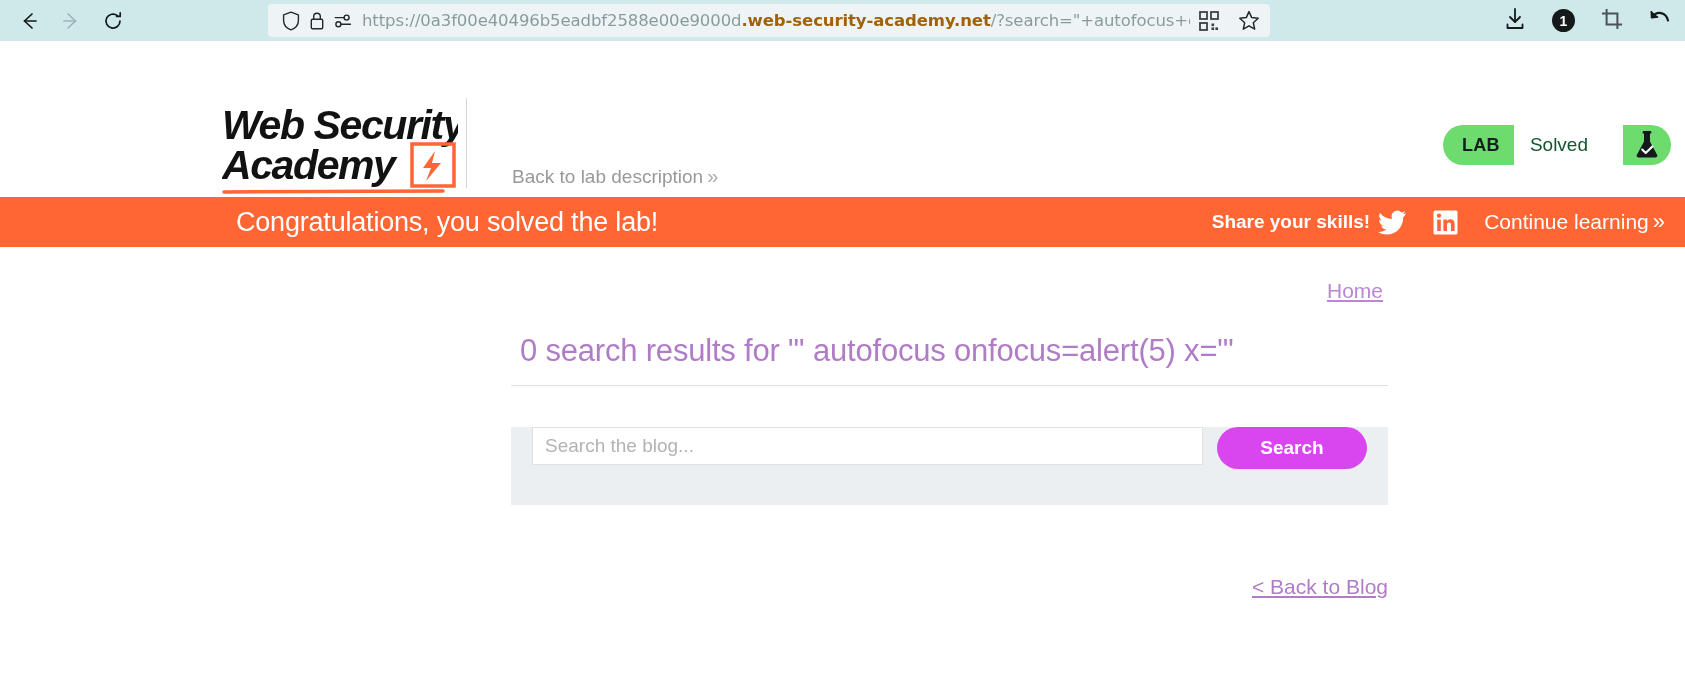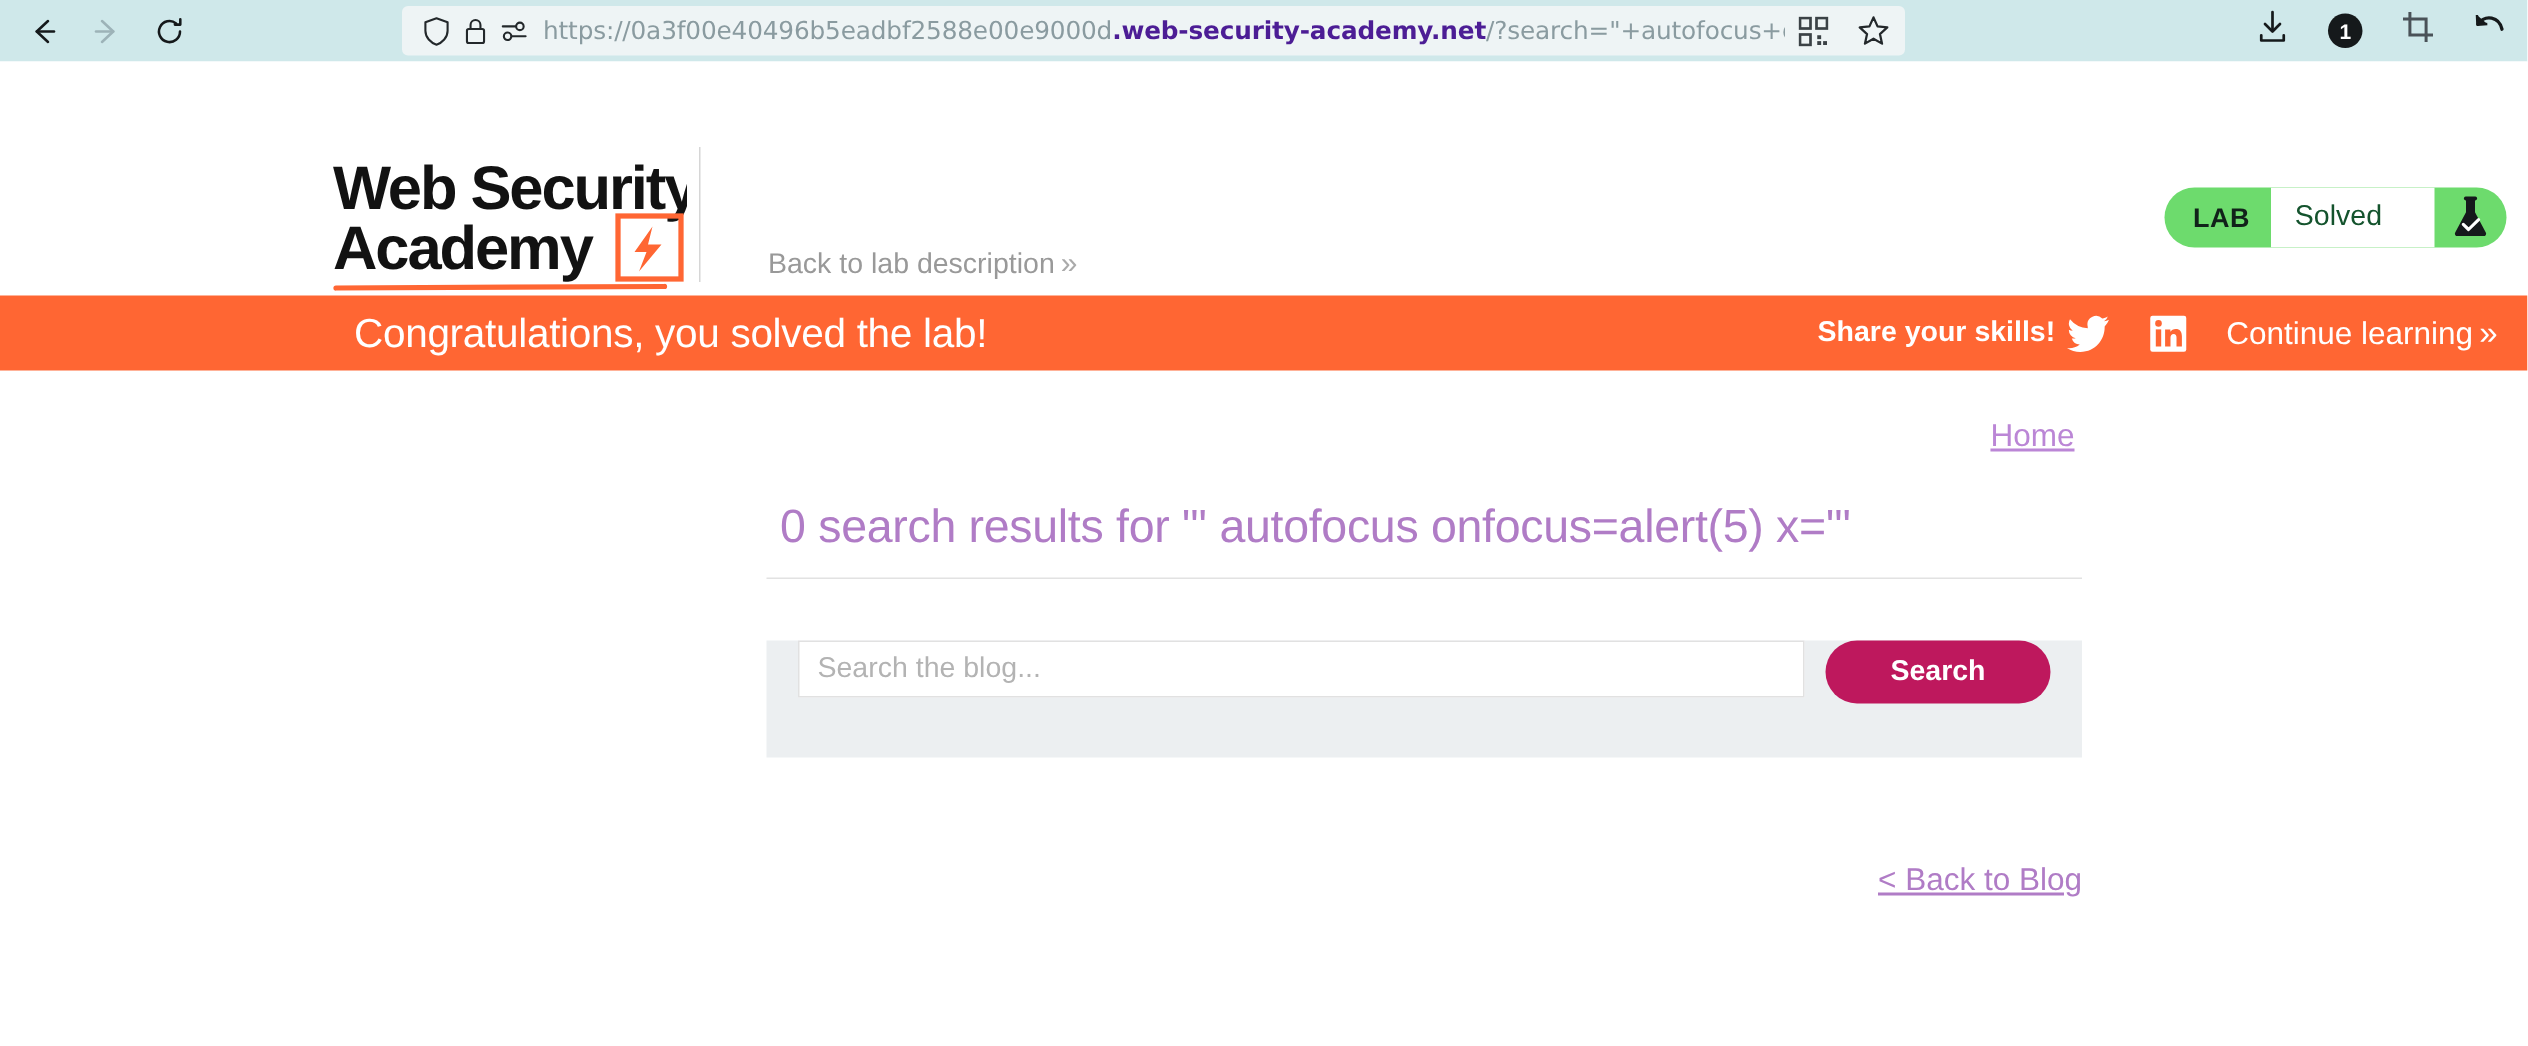--- a/index.html
+++ b/index.html
@@ -39,21 +39,21 @@
   .url-text{
     flex:1 1 auto;
     font-family:"DejaVu Sans", sans-serif;
     font-size:16.5px;
     color:#8a9ba0;
     white-space:nowrap;
     overflow:hidden;
     margin-left:6px;
     letter-spacing:-0.1px;
   }
-  .url-text .host{ color:#4c1d95; font-weight:600;text-align:right; }
+  .url-text .host{ color:#a16207; font-weight:600;text-align:right; }
   .url-end{ display:flex; align-items:center; gap:14px; padding-left:6px; flex:0 0 auto; }
 
   .right-tools{
     position:absolute; right:14px; top:0; height:41px;
     display:flex; align-items:center; gap:26px;
   }
   .badge-one{
     width:23px;height:23px;border-radius:50%;
     background:#15191b;color:#fff;
     display:flex;align-items:center;justify-content:center;
@@ -64,20 +64,21 @@
   
   .page{ width:100%; height:656px; background:#fff; position:relative; }
 
   .academy-header{
     height:156px; position:relative;
     display:flex; align-items:flex-start;
   }
   .logo{
     position:absolute; left:222px; top:58px;
     width:236px;
+    font-style:italic;
   }
   .divider-v{
     position:absolute; left:466px; top:57px;
     width:1px; height:90px; background:#d6d6d6;
   }
   .lab-title{
     position:absolute; left:512px; top:59px;
     font-size:28.5px; color:#1a1a1a;
     font-family:"Liberation Sans", sans-serif;
     white-space:nowrap;
@@ -166,21 +167,21 @@
     background:#fff; border:1px solid #e1e1e1;
     font-size:19px; color:#333;
     padding:0 12px;
     font-family:"Liberation Sans", sans-serif;
     outline:none;
   }
   .search-input::placeholder{ color:#b3b3b3; }
   .search-btn{
     margin-left:14px;
     width:150px; height:42px;
-    background:#be185d; border:none; border-radius:21px;
+    background:#d946ef; border:none; border-radius:21px;
     color:#fff; font-size:19px; font-weight:700;
     font-family:"Liberation Sans", sans-serif;
     cursor:pointer;
   }
   .back-blog{
     position:absolute; right:297px; top:328px;
     color:#b07cc6; font-size:21px; white-space:nowrap;
   }
 </style>
 </head>

